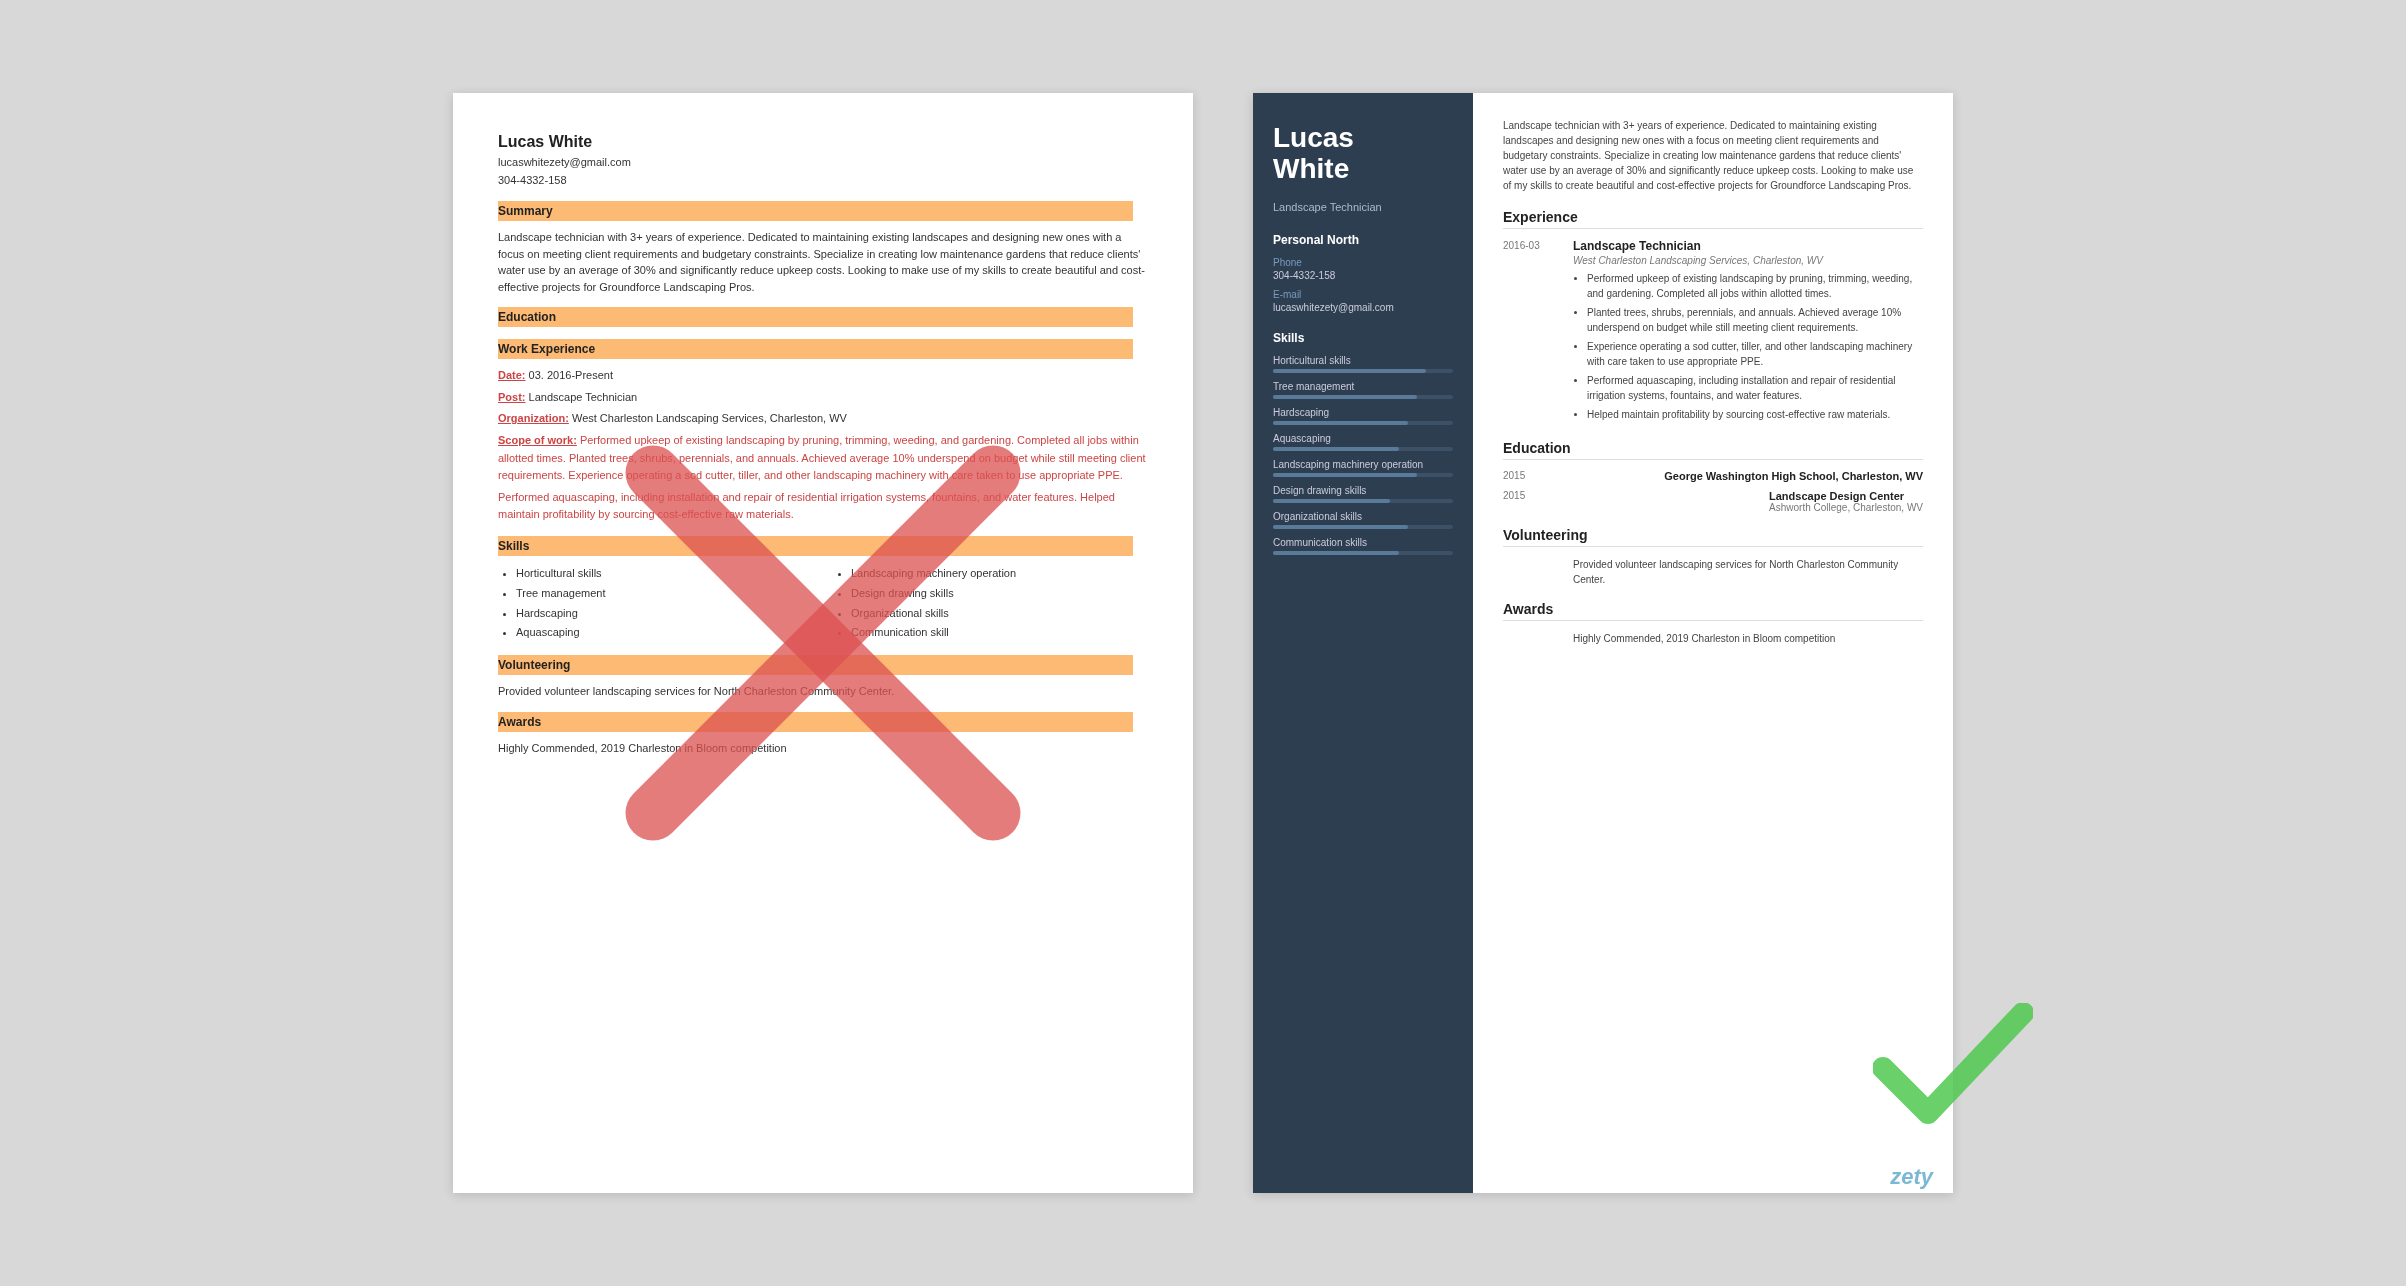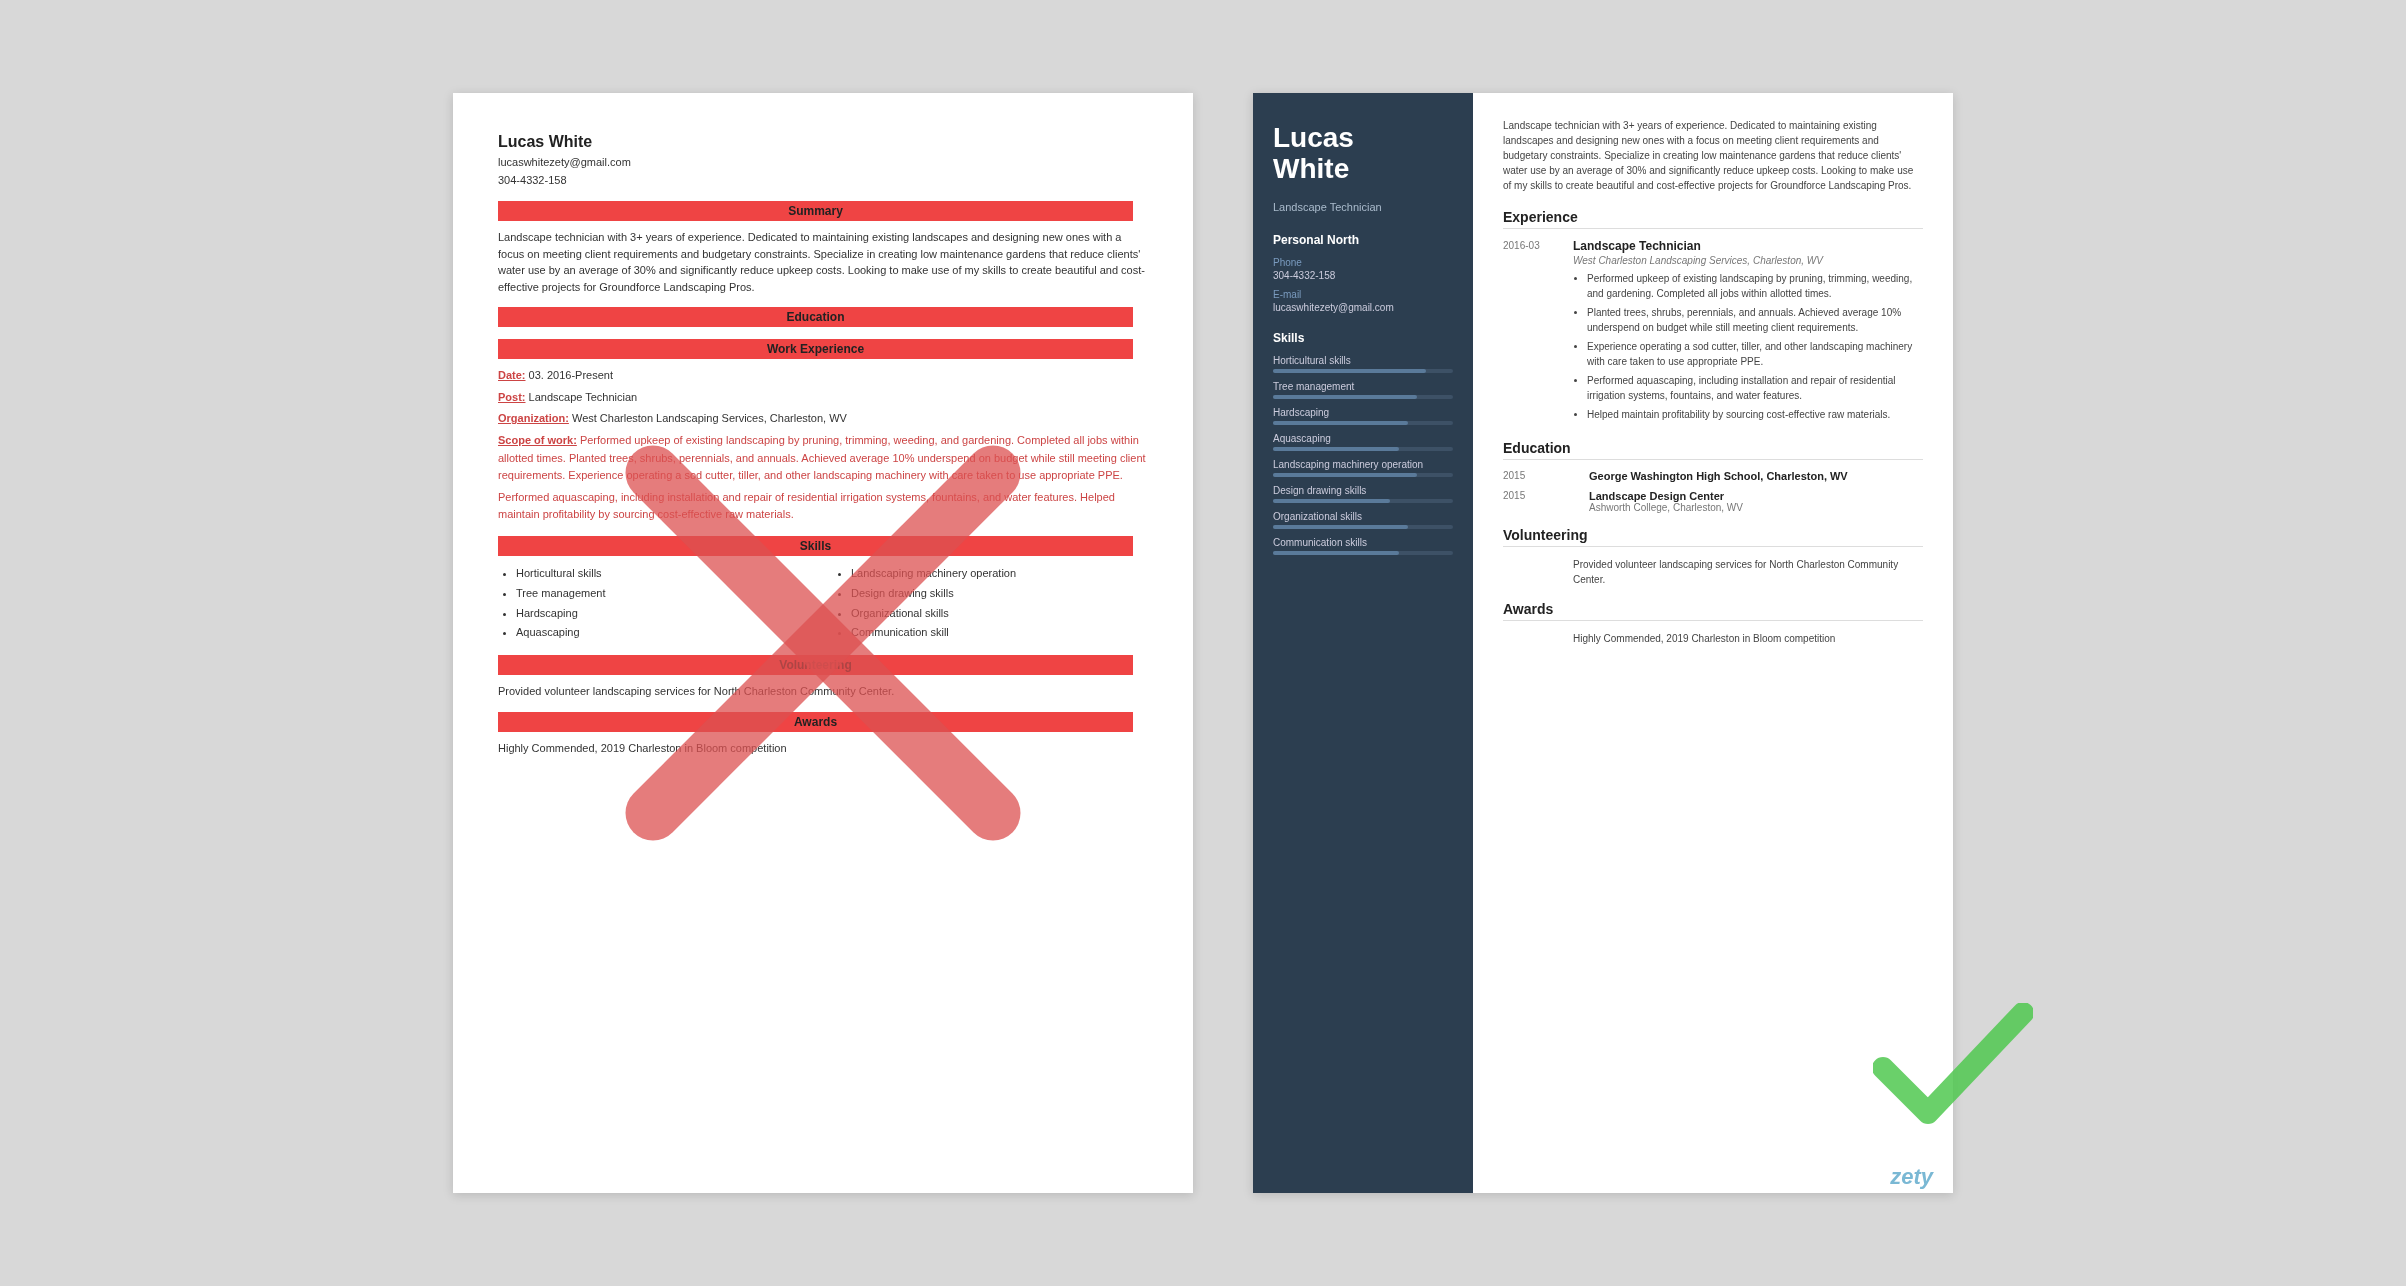--- a/index.html
+++ b/index.html
@@ -44,24 +44,24 @@
       font-weight: bold;
       margin-bottom: 3px;
     }
     .left-contact {
       font-size: 11px;
       color: #333;
       line-height: 1.6;
     }
 
     .left-section-title {
-      text-align: center;
+      text-align: left;
       font-size: 12px;
       font-weight: bold;
-      background: #ef4444;
+      background: #fdba74;
       padding: 3px 0;
       margin: 12px 15px 8px 0;
       color: #222;
     }
 
     .left-body-text {
       font-size: 11px;
       line-height: 1.5;
       color: #333;
     }
@@ -256,20 +256,21 @@
     }
 
     .exp-bullets li {
       margin-bottom: 4px;
     }
 
     .edu-entry {
       display: flex;
       gap: 31px;
       margin-bottom: 8px;
+      justify-content: space-between;
     }
 
     .edu-year {
       font-size: 10px;
       color: #777;
       width: 55px;
       flex-shrink: 0;
     }
 
     .edu-content .edu-school {

